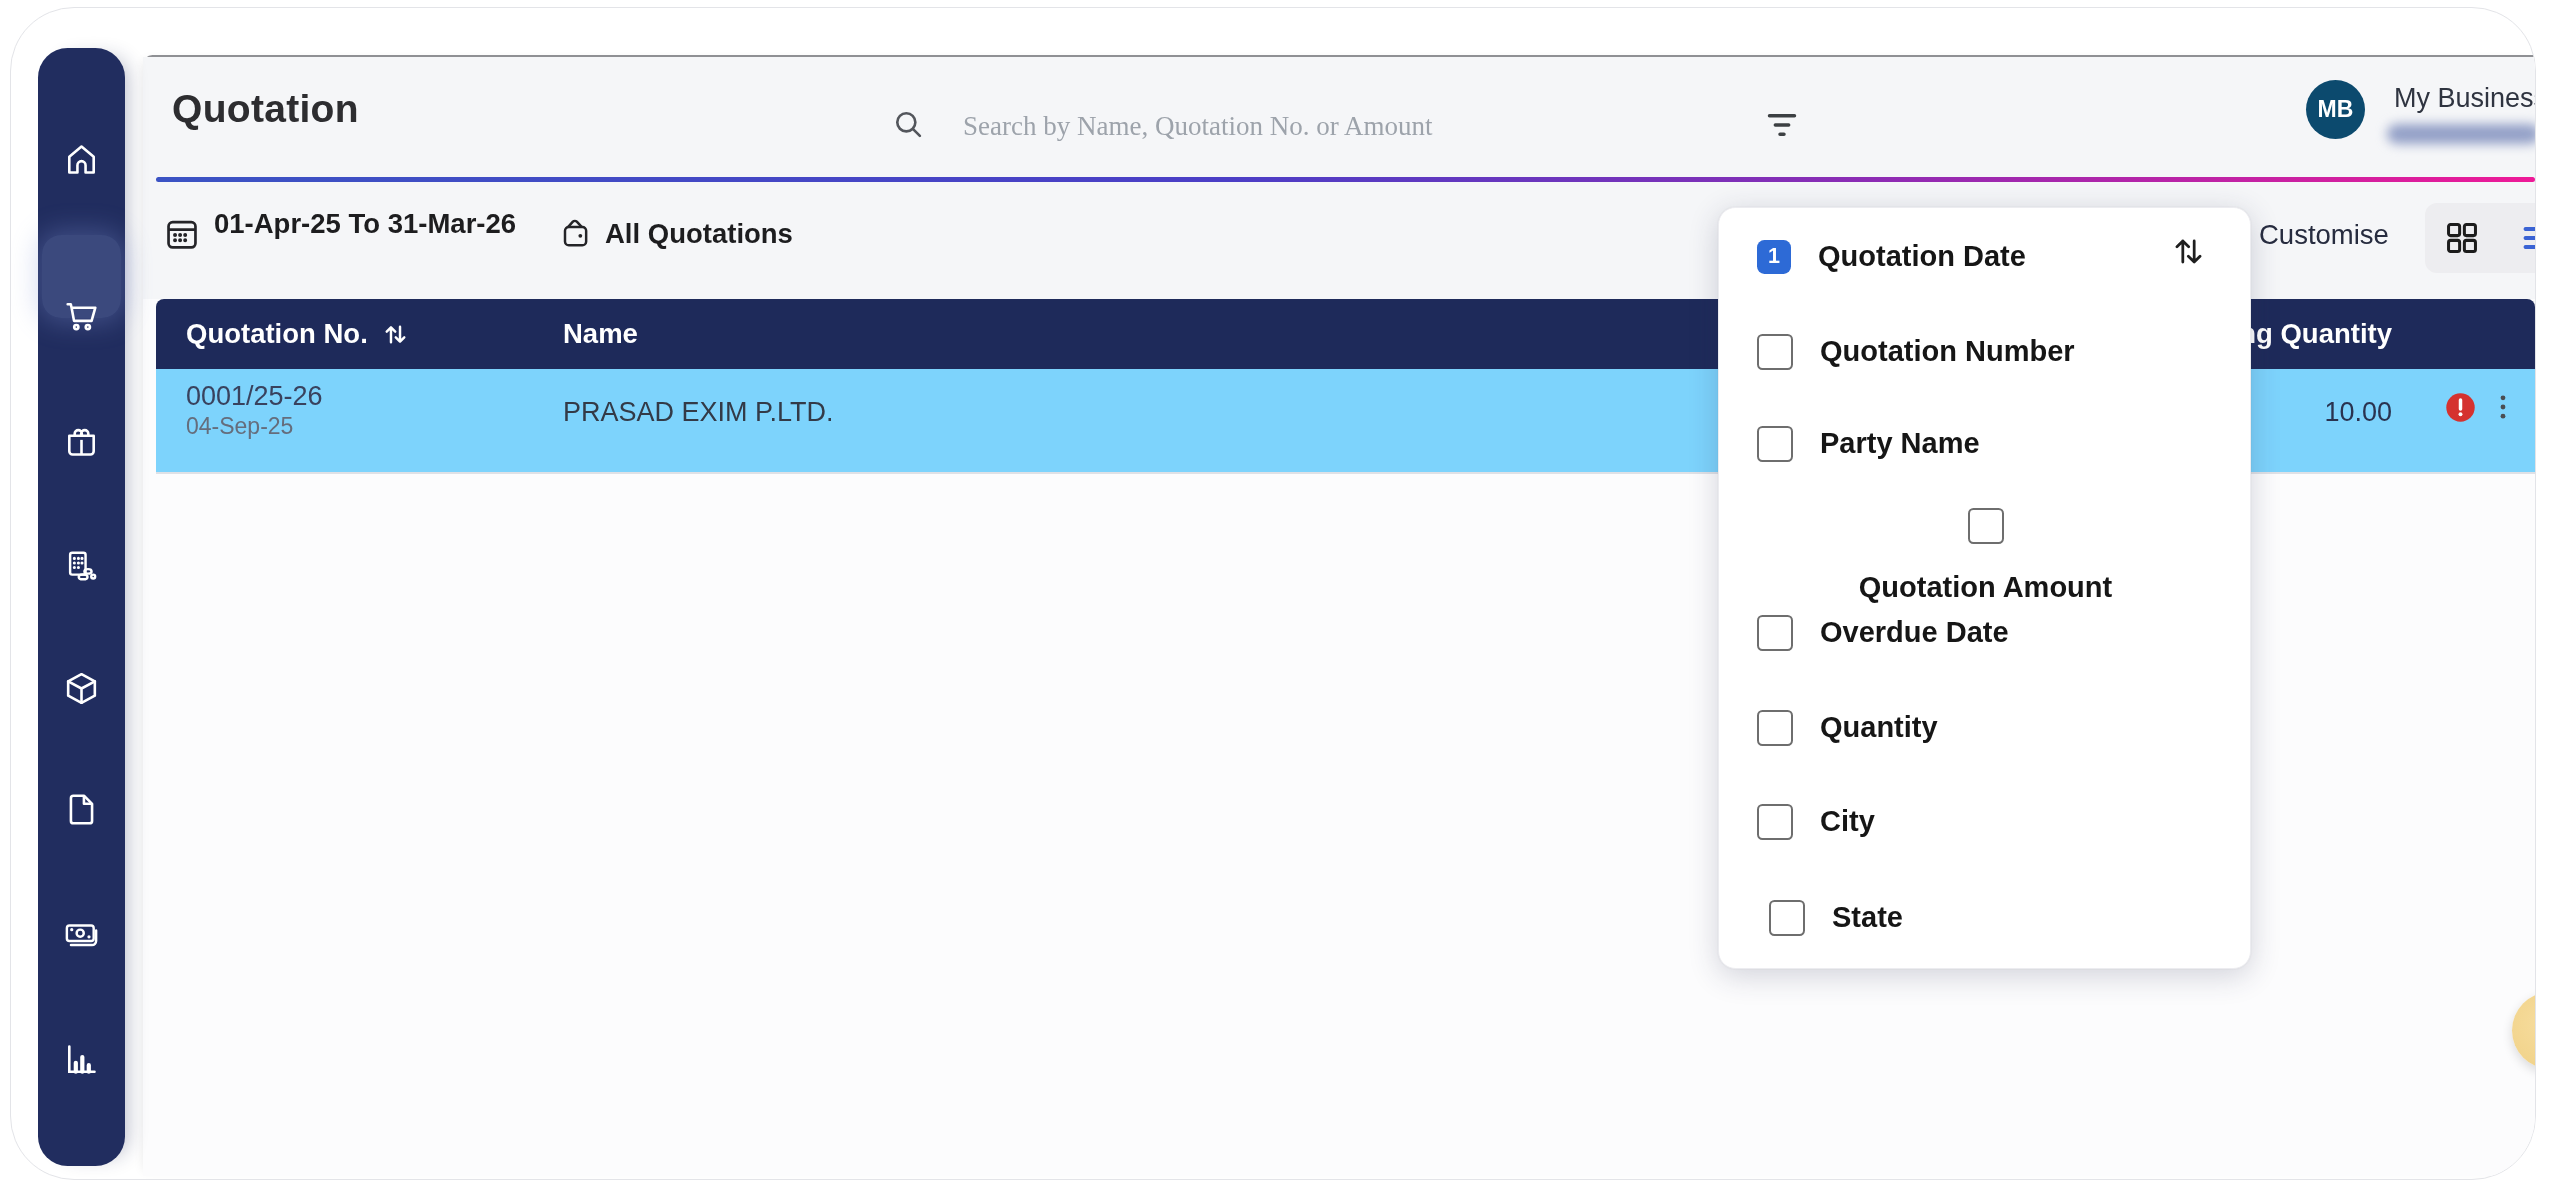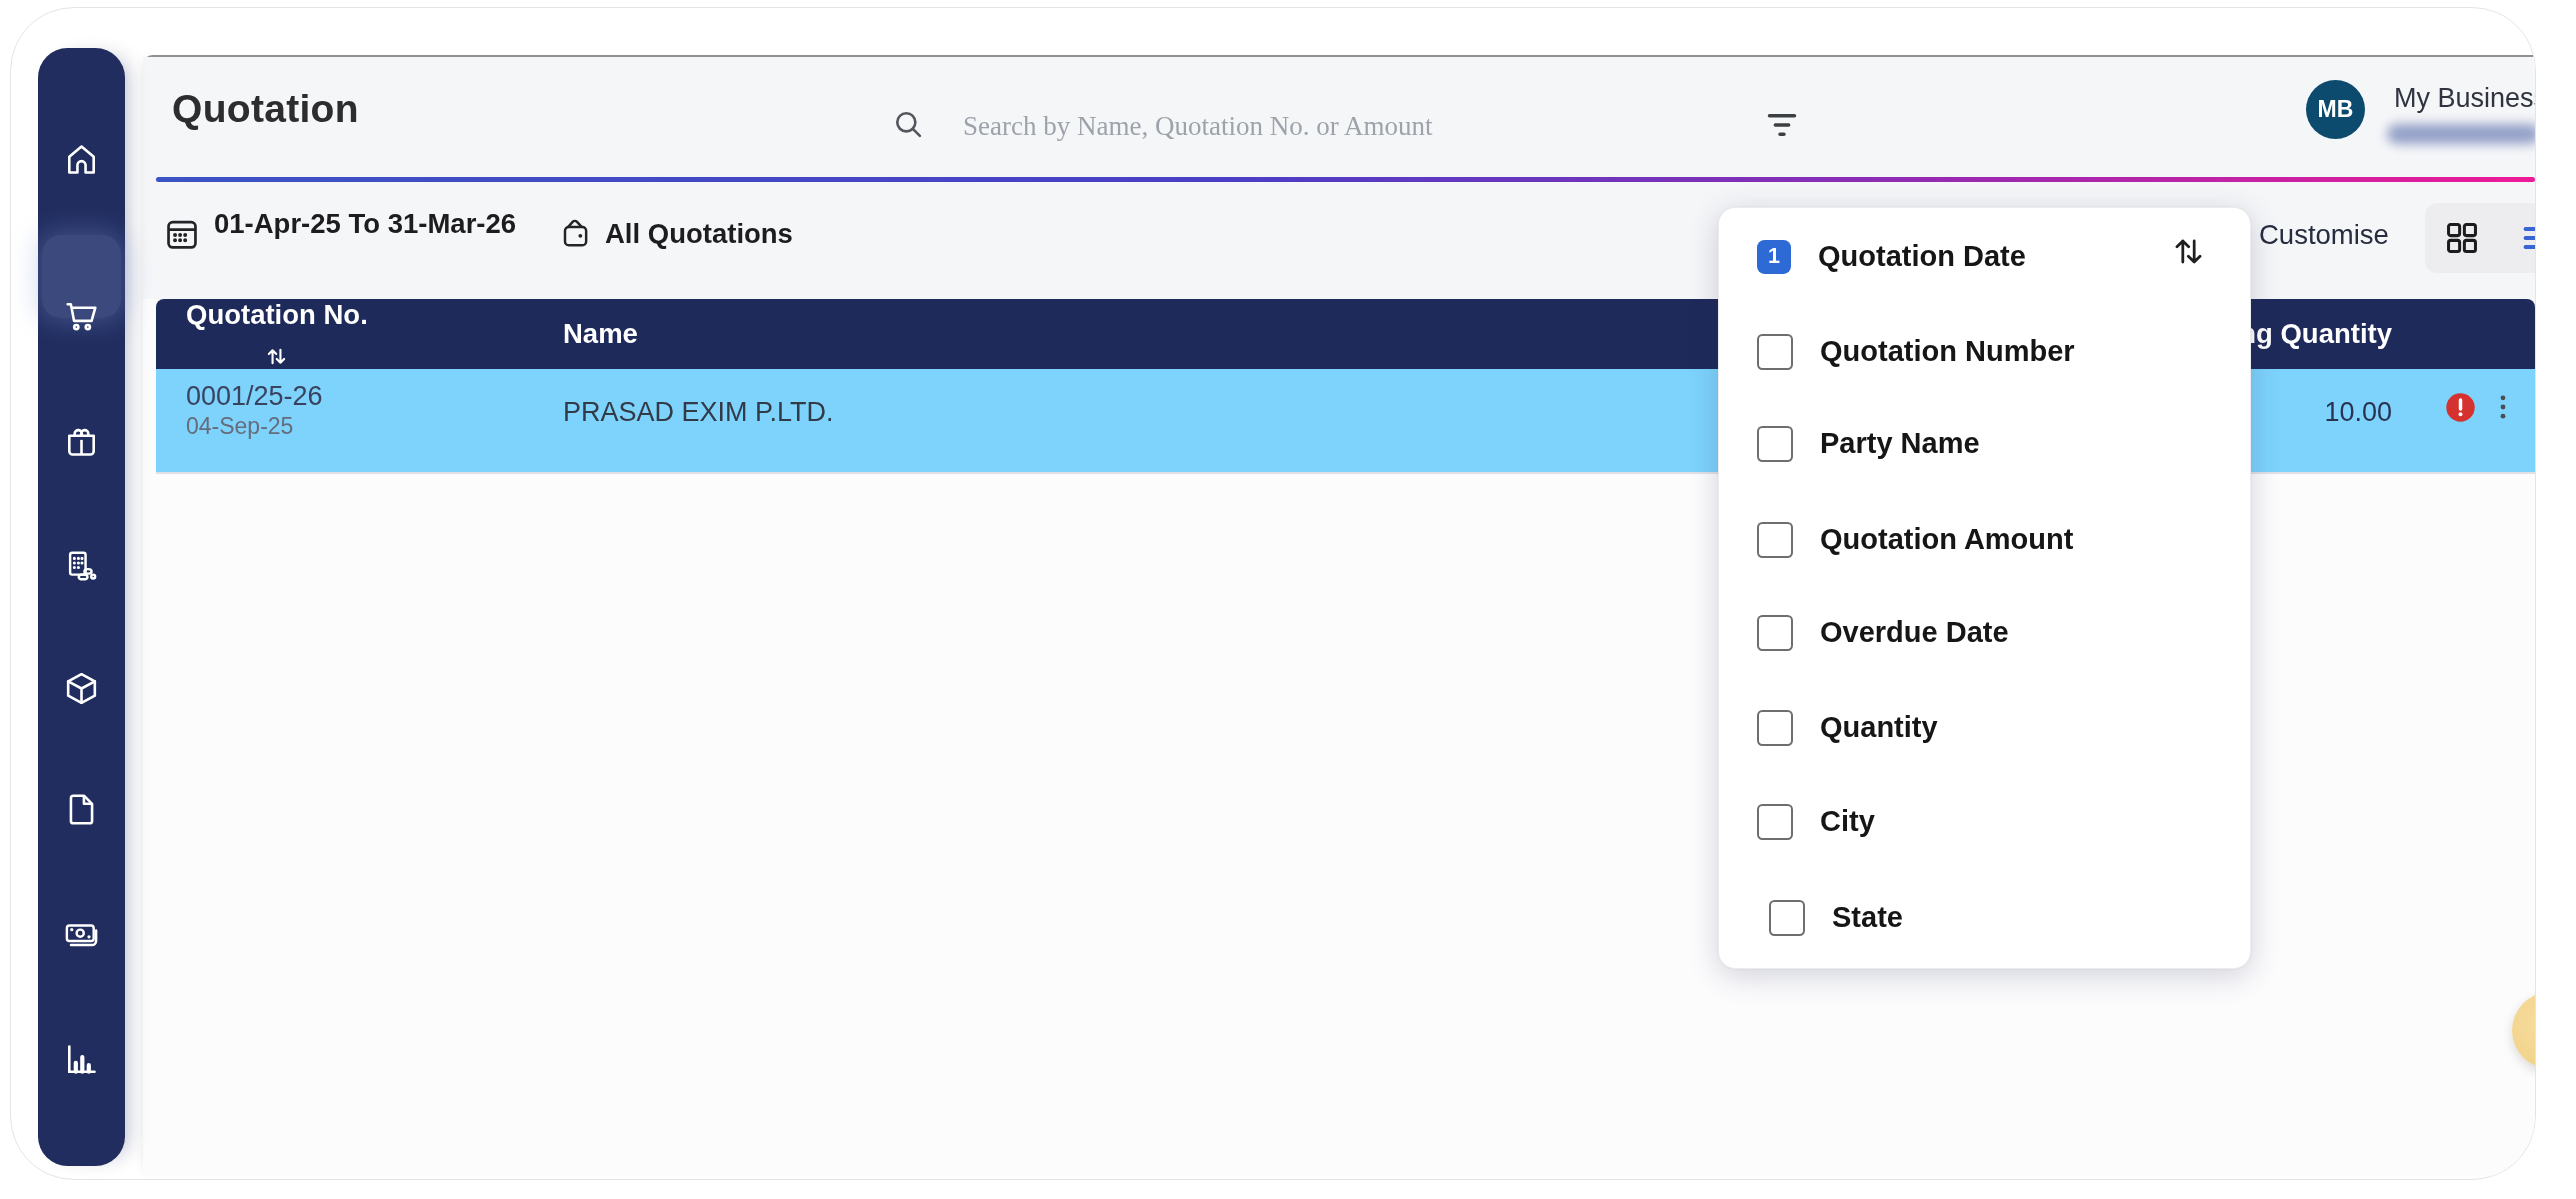--- a/index.html
+++ b/index.html
@@ -57,21 +57,21 @@
   .viewtoggle{position:absolute;left:2414px;top:195px;width:134px;height:70px;
               background:#ededf0;border-radius:12px;}
   .grid-btn{position:absolute;left:2432px;top:211px;width:38px;height:38px;cursor:pointer;}
   .list-btn{position:absolute;left:2510px;top:212px;width:36px;height:36px;cursor:pointer;}
 
   
   .thead{position:absolute;left:145px;top:291px;width:2379px;height:71px;background:#1e2a5a;
          border-radius:8px 8px 0 0;border-bottom:2px solid #b9c0dd;z-index:1;}
   .th{position:absolute;top:0;height:71px;display:flex;align-items:center;gap:12px;
       color:#fff;font-size:27.5px;font-weight:700;cursor:pointer;}
-  .th-qno{left:30px;flex-direction:column;}
+  .th-qno{left:30px;}
   .th-name{left:407px;}
   .th-qty{right:143px;}
   .sort-w{width:31px;height:31px;}
   .trow{position:absolute;left:145px;top:361px;width:2379px;height:103px;background:#7dd3fc;
         border-bottom:2px solid #dfe1e6;z-index:1;cursor:pointer;}
   .c-qno{position:absolute;left:30px;top:12px;font-size:27px;color:#39425e;}
   .c-date{position:absolute;left:30px;top:44px;font-size:23px;color:#656d7c;}
   .c-name{position:absolute;left:407px;top:28px;font-size:27px;color:#333a47;}
   .c-qty{position:absolute;right:143px;top:28px;font-size:27px;color:#2a3350;}
   .alert{position:absolute;right:59px;top:23px;width:31px;height:31px;}
@@ -196,21 +196,21 @@
       </svg>
 
     <div class="dd-item" style="top:112px;">
       <span class="cbox"></span>
       <span class="dd-label">Quotation Number</span>
     </div>
     <div class="dd-item" style="top:204px;">
       <span class="cbox"></span>
       <span class="dd-label">Party Name</span>
     </div>
-    <div class="dd-item" style="top:300px;">
+    <div class="dd-item" style="top:300px;flex-direction:column;">
       <span class="cbox"></span>
       <span class="dd-label">Quotation Amount</span>
     </div>
     <div class="dd-item" style="top:393px;">
       <span class="cbox"></span>
       <span class="dd-label">Overdue Date</span>
     </div>
     <div class="dd-item" style="top:488px;">
       <span class="cbox"></span>
       <span class="dd-label">Quantity</span>

